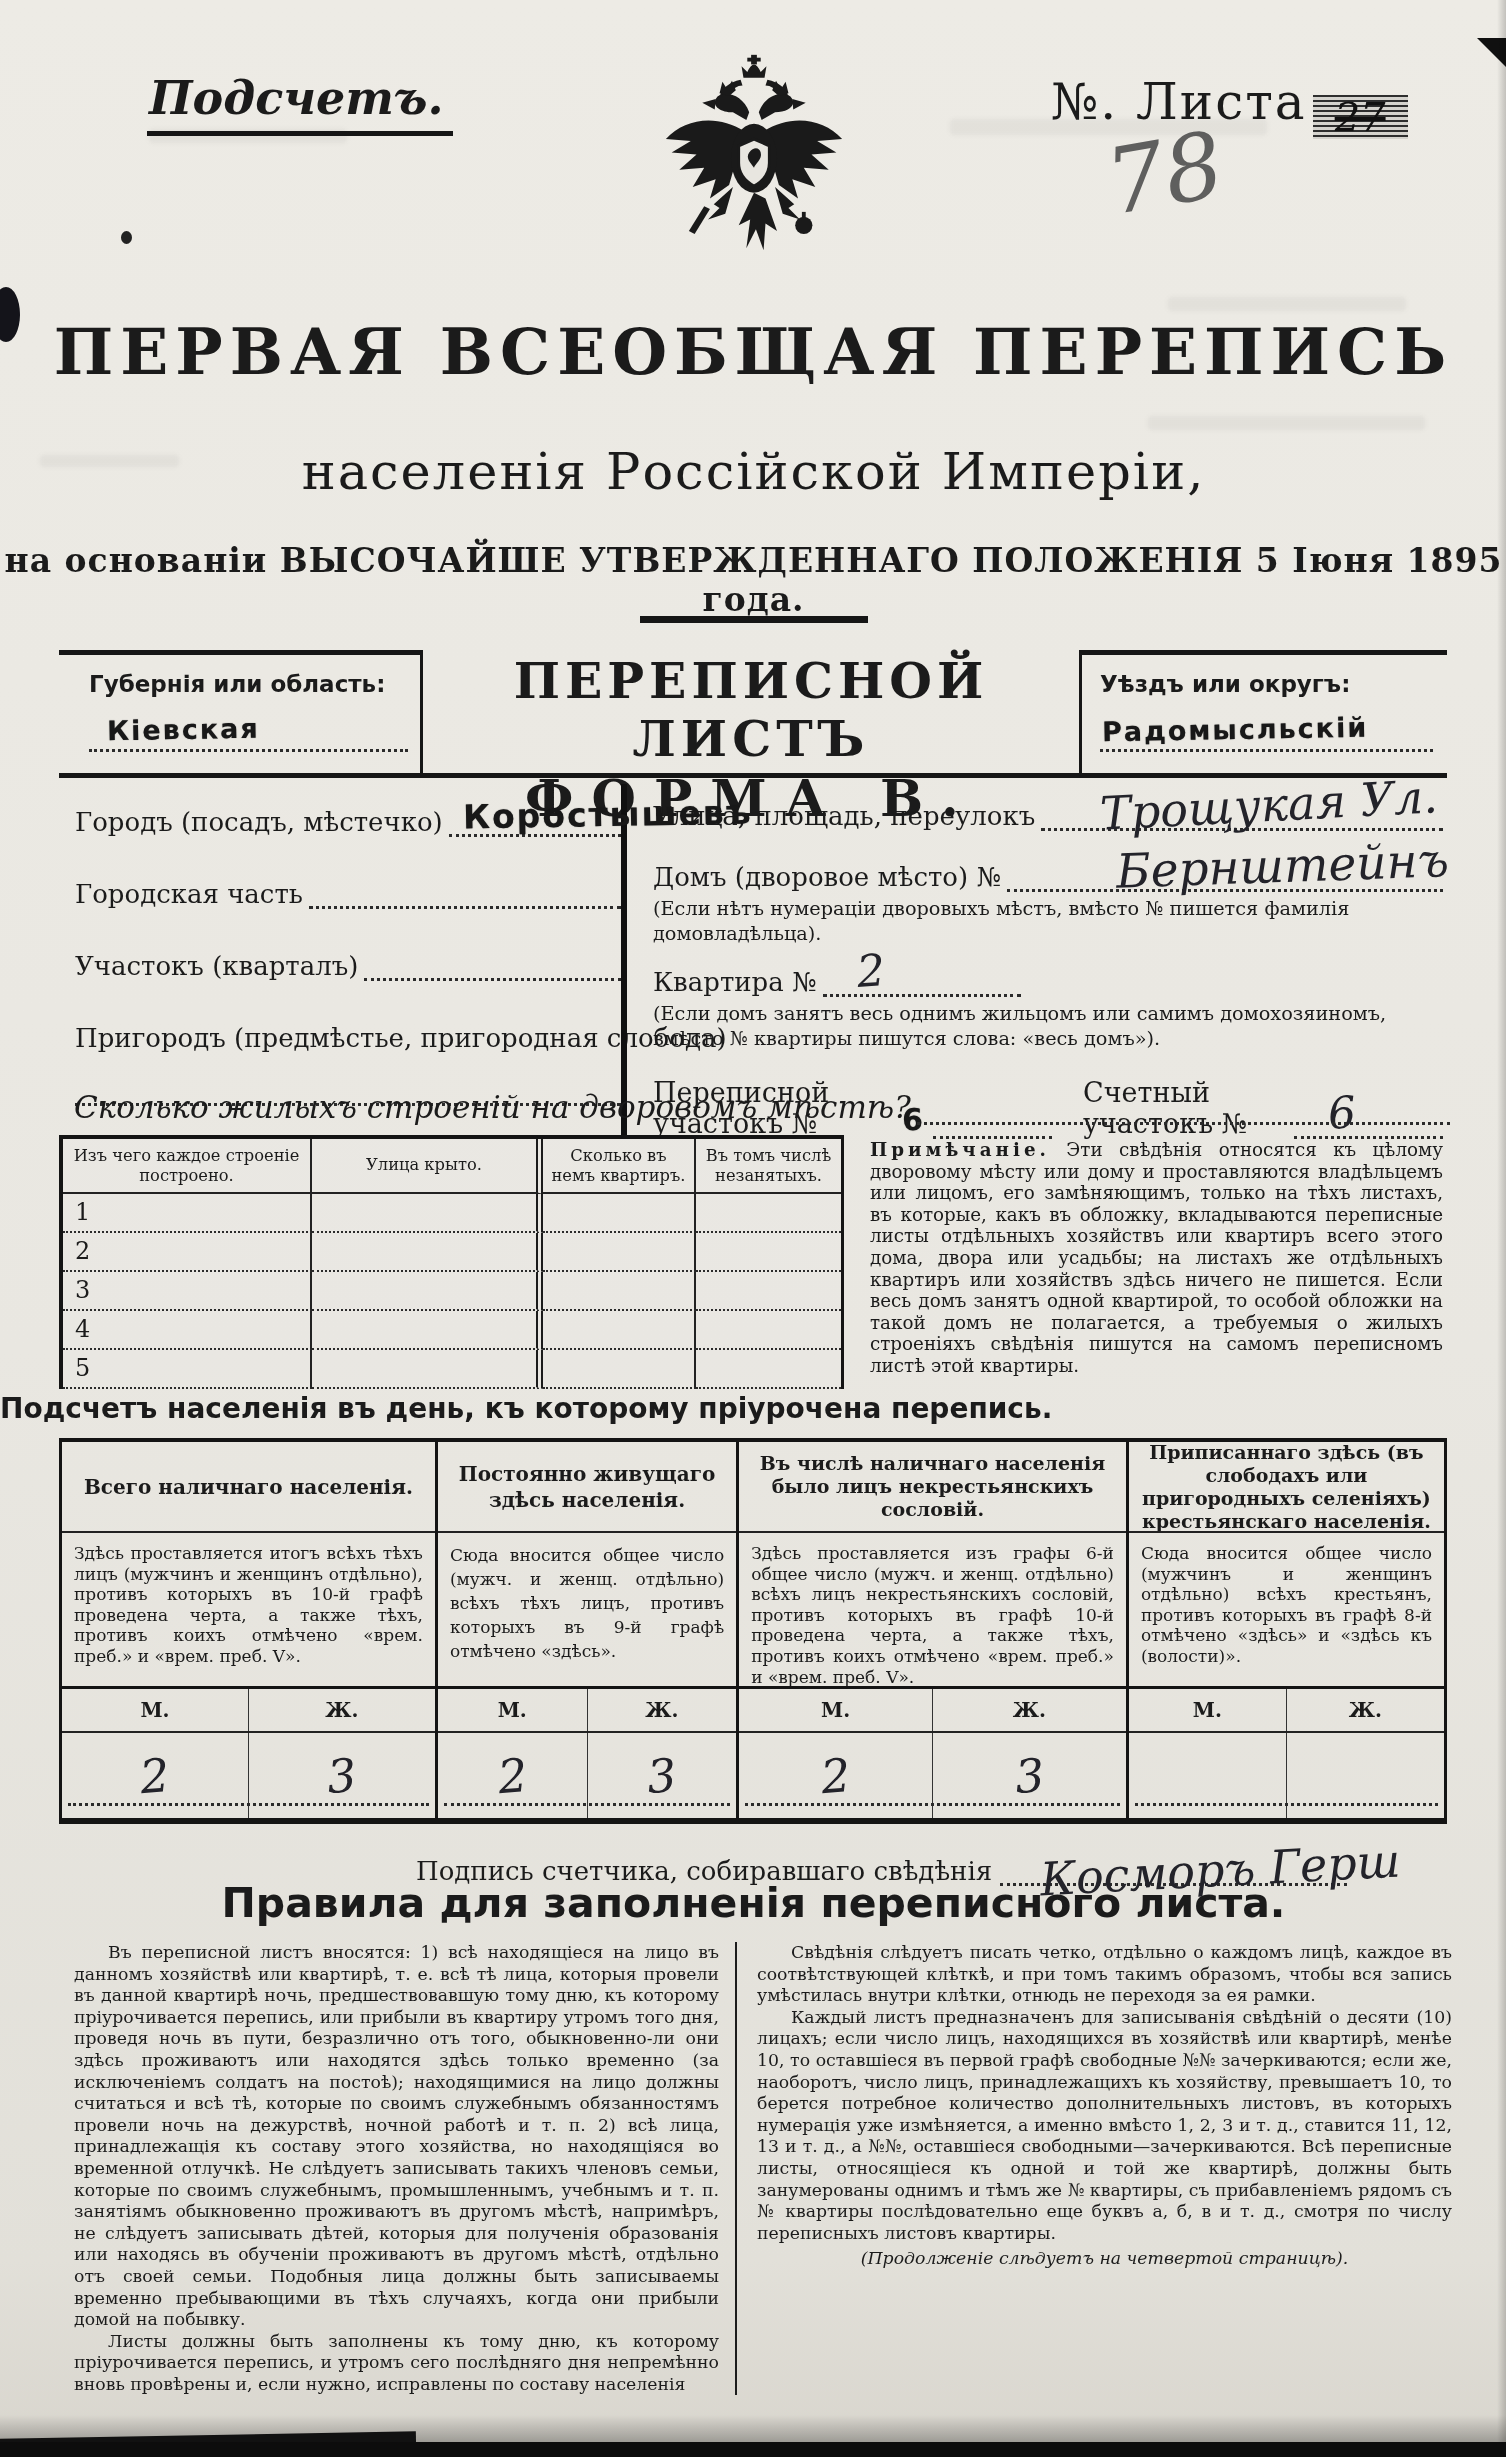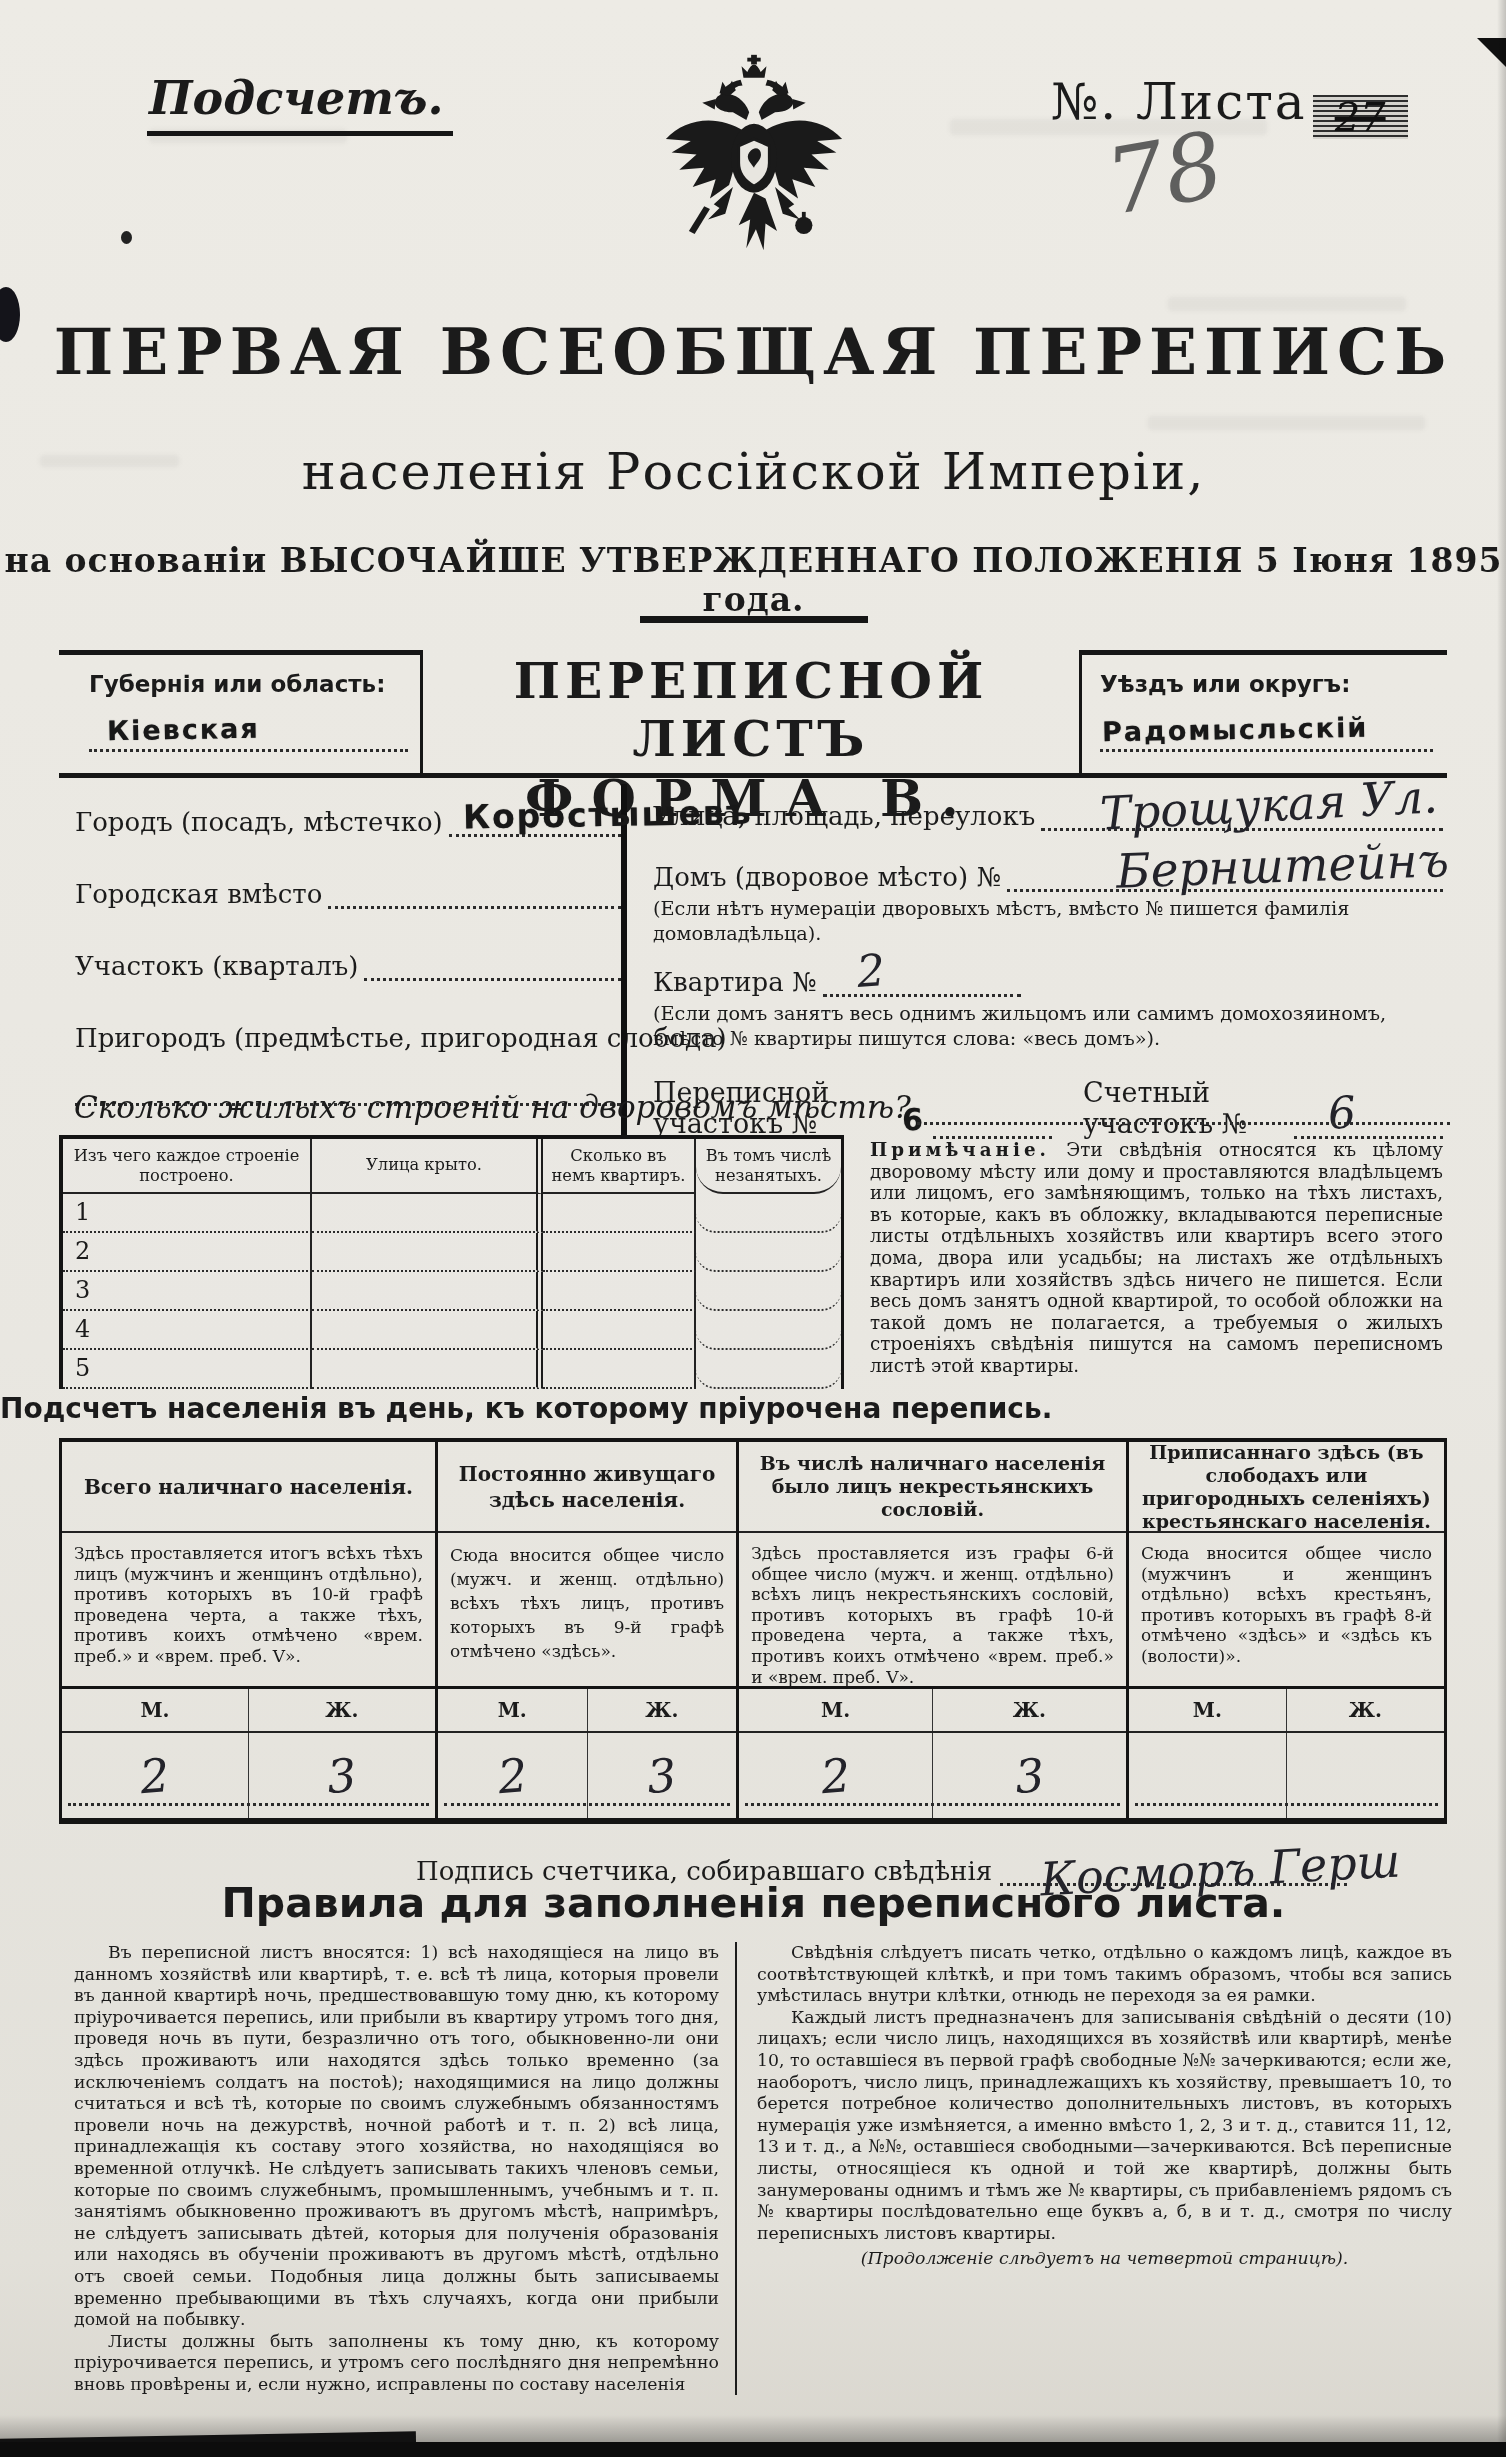--- a/index.html
+++ b/index.html
@@ -67,21 +67,21 @@
     font-size:31px; font-style:italic;}
   .bwrap{left:59px; top:1135px; width:1388px; display:flex;}
   .btable{width:785px; border-top:4px solid #141414; border-left:4px solid #141414;
     border-right:3px solid #141414; box-sizing:border-box; background:rgba(255,255,255,0.04);}
   .brow{display:grid; grid-template-columns:249px 231px 153px 1fr;}
   .bh{padding:7px 4px 6px; font-size:16.3px; line-height:20px; text-align:center;
     border-right:2px solid #222; border-bottom:2.5px solid #222; box-sizing:border-box;}
   .bd{height:39px; border-right:2px solid #222; border-bottom:2.5px dotted #2b2b2b;
     box-sizing:border-box; font-size:24px; padding:4px 0 0 12px;}
   .dbl{border-right:7px double #1b1b1b !important;}
-  .lastc{border-right:none !important;border-radius:27px;}
+  .lastc{border-right:none !important;}
   .bnote{flex:1; padding:4px 4px 0 26px; box-sizing:border-box;}
   .bnote p{margin:0; font-size:18.3px; line-height:21.6px; text-align:justify;}
   .bnote-title{letter-spacing:4px; font-weight:bold; font-size:18.3px;}
   
   .pop-head{left:0; top:1392px; width:100%; 
     font-family:"DejaVu Sans",sans-serif; font-weight:bold; font-size:28px;}
   .ptable{left:59px; top:1438px; width:1388px; display:grid;
     grid-template-columns:27.2% 21.8% 28.2% 22.8%;
     border:3px solid #141414; border-top-width:4px; border-bottom-width:6px; box-sizing:border-box;}
   .pcol{border-right:3px solid #141414; display:flex; flex-direction:column;}
@@ -208,21 +208,21 @@
 
   <div class="abs fields">
     <div class="fld-left">
       <div class="frow">
         <span class="lbl">Городъ (посадъ, мѣстечко)</span>
         <span class="dotfill">
           <span class="stamped city-stamp">Коростышевъ</span>
         </span>
       </div>
       <div class="frow">
-        <span class="lbl">Городская вмѣсто</span>
+        <span class="lbl">Городская часть</span>
         <span class="dotfill"></span>
       </div>
       <div class="frow">
         <span class="lbl">Участокъ (кварталъ)</span>
         <span class="dotfill"></span>
       </div>
       <div class="frow" style="margin-bottom:0">
         <span class="lbl">Пригородъ (предмѣстье, пригородная слобода)</span>
         <span class="dotfill"></span>
       </div>

